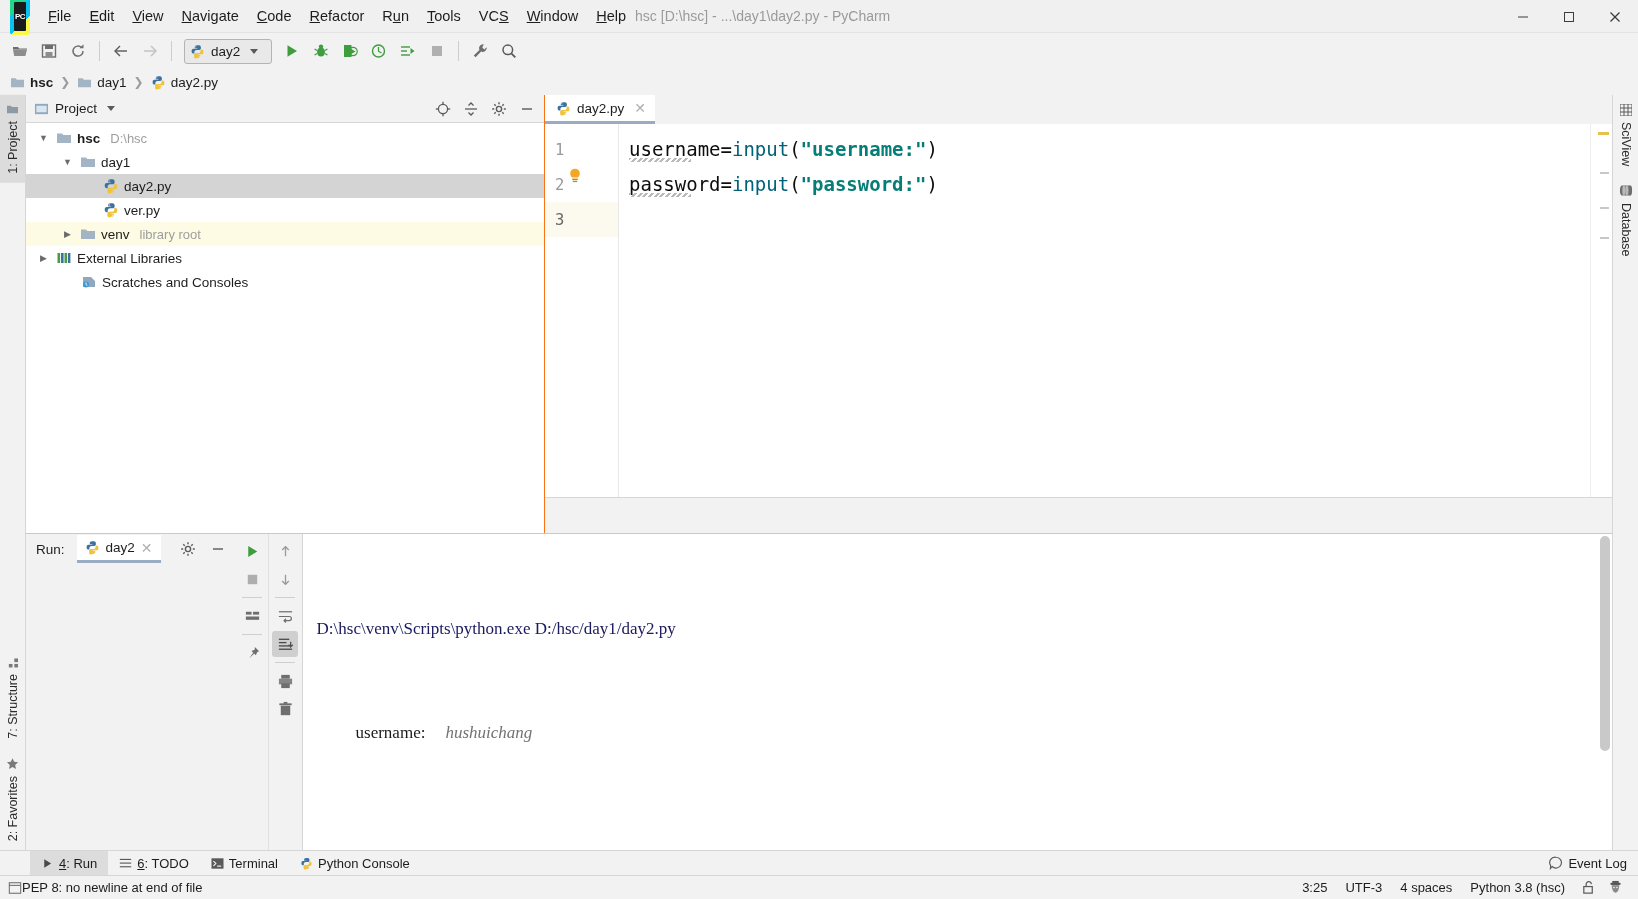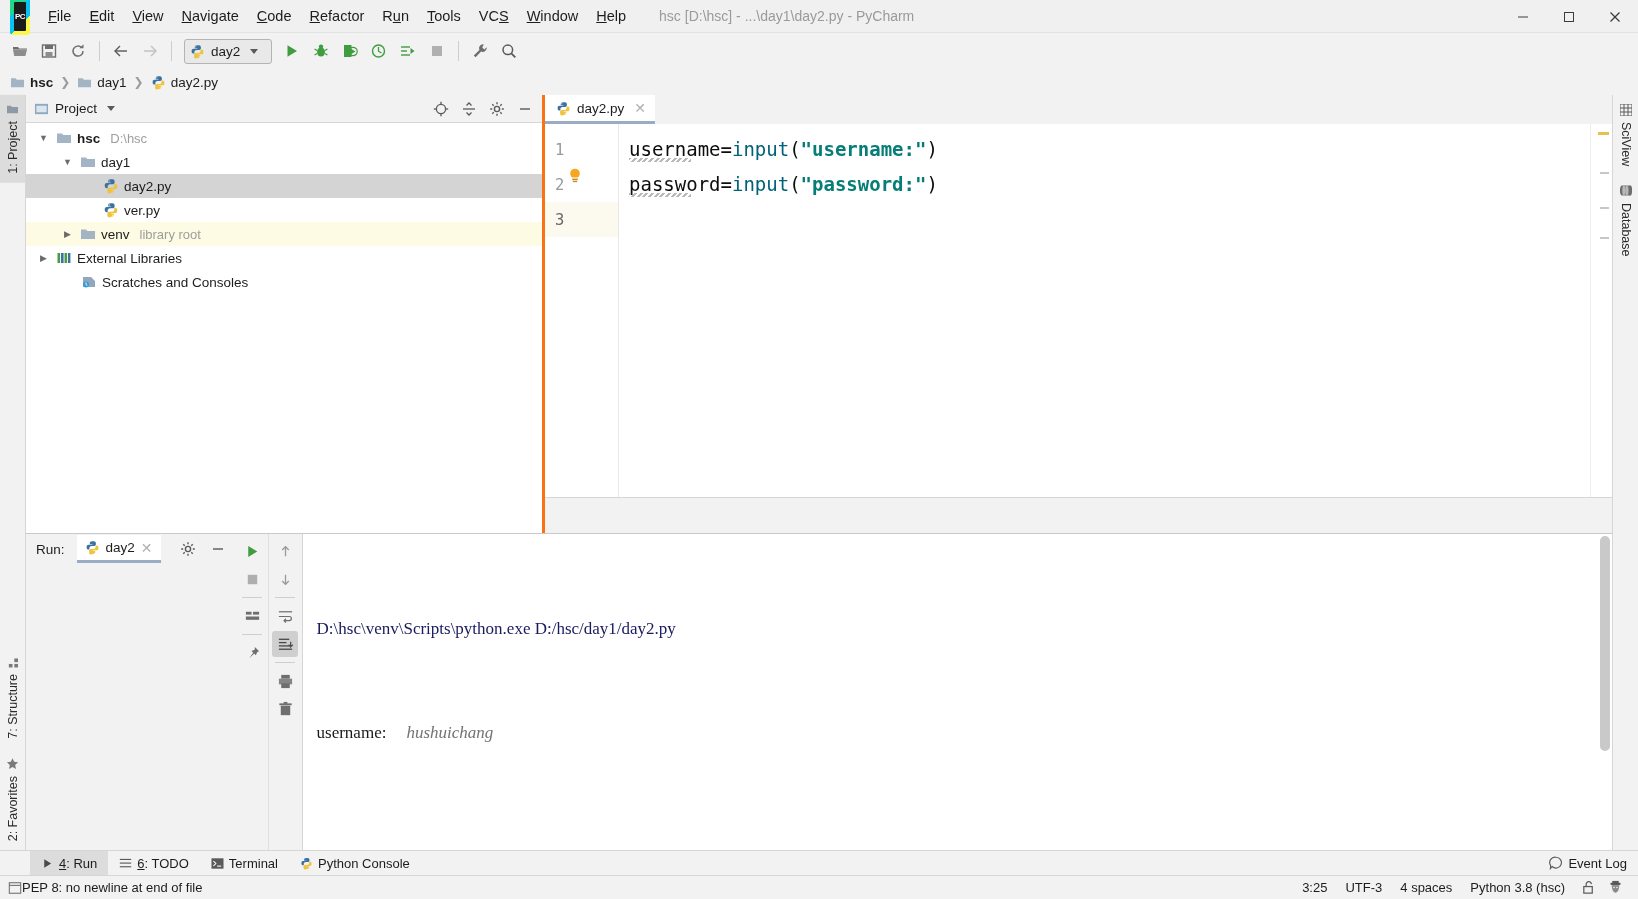--- a/index.html
+++ b/index.html
@@ -31,21 +31,21 @@
   .logo .pc { position: absolute; z-index: 2; left: 0; top: 0; right: 0; bottom: 0;
     color: #fff; font-size: 8px; font-weight: bold; display: flex;
     align-items: center; justify-content: center; letter-spacing: -0.5px; }
   .menubar { display: flex; align-items: center; height: 100%; }
   .menu-item {
     padding: 4px 9px; font-size: 14.5px; color: #1d1d1d; cursor: default;
     white-space: nowrap;
   }
   .menu-item u { text-decoration: underline; }
   .win-title {
-    margin-left: 24px; color: #9a9a9a; font-size: 14px; white-space: nowrap;
+    color: #9a9a9a; font-size: 14px; white-space: nowrap;
   }
   .win-controls { position: absolute; right: 0; top: 0; height: 33px; display: flex; }
   .win-btn {
     width: 46px; height: 33px; display: flex; align-items: center; justify-content: center;
     color: #3c3c3c; font-size: 15px;
   }
 
   
   .toolbar {
     height: 36px; display: flex; align-items: center; gap: 1px;
@@ -91,21 +91,21 @@
   .vtab.active { background: #dcdcdc; }
   .vtab.down { transform: rotate(180deg); }
   .rail-spacer { flex: 1; }
 
   .center-col { flex: 1; display: flex; flex-direction: column; min-width: 0; }
   .top-split { flex: none; height: 438px; display: flex; min-height: 0; }
 
   
   .project-panel {
     width: 519px; flex: none; background: #fff;
-    display: flex; flex-direction: column; border-right: 3px solid #f97316;
+    display: flex; flex-direction: column; border-right: 1px solid #f97316;
   }
   .panel-head {
     height: 28px; display: flex; align-items: center; gap: 6px;
     background: #f2f2f2; padding: 0 6px 0 8px; flex: none;
     border-bottom: 1px solid #d6d6d6;
   }
   .panel-title { font-size: 13.5px; color: #1d1d1d; }
   .panel-head .sp { flex: 1; }
   .ph-btn { width: 22px; height: 22px; display: flex; align-items: center; justify-content: center; border-radius: 3px; }
   .tree { flex: 1; overflow: hidden; padding-top: 3px; font-size: 13.5px; background: #fff; }
@@ -184,21 +184,21 @@
     align-items: center; padding-top: 4px; gap: 2px; border-right: 1px solid #d6d6d6;
   }
   .rt-btn { width: 26px; height: 26px; display: flex; align-items: center; justify-content: center; border-radius: 3px; }
   .rt-btn.active { background: #cfcfcf; }
   .rt-div { width: 20px; height: 1px; background: #cfcfcf; margin: 3px 0; }
   .console {
     flex: 1; background: #fff; padding: 9px 0 0 14px; overflow: hidden;
     font-family: Liberation Serif, serif; font-size: 17px; line-height: 34.5px;
     color: #1a1a5e; white-space: pre;
   }
-  .c-out { color: #1a1a1a; }
+  .c-out { color: #1a1a1a; margin-left: 39px; }
   .c-in { color: #737373; font-style: italic; margin-left: 20px; }
   .c-sys { color: #1a1a5e; }
   .con-scroll { width: 14px; flex: none; background: #fff; position: relative; }
   .con-thumb { position: absolute; left: 2px; right: 2px; top: 2px; height: 215px; background: #c9c9c9; border-radius: 5px; }
 
   
   .bottom-tabs {
     height: 25px; display: flex; align-items: center; background: #f2f2f2;
     border-top: 1px solid #d6d6d6; flex: none; padding-left: 30px;
   }

